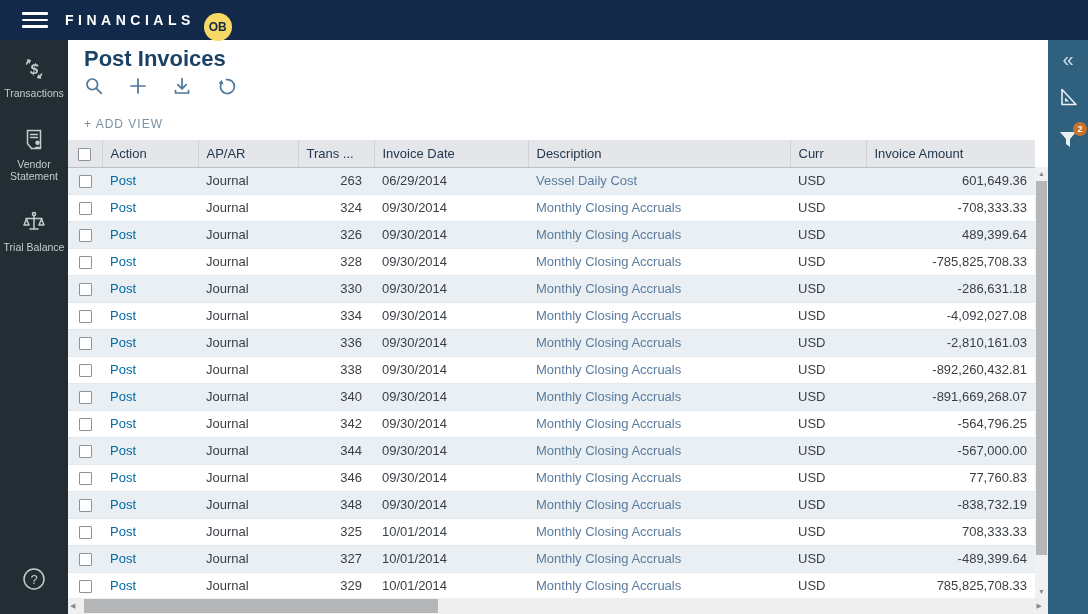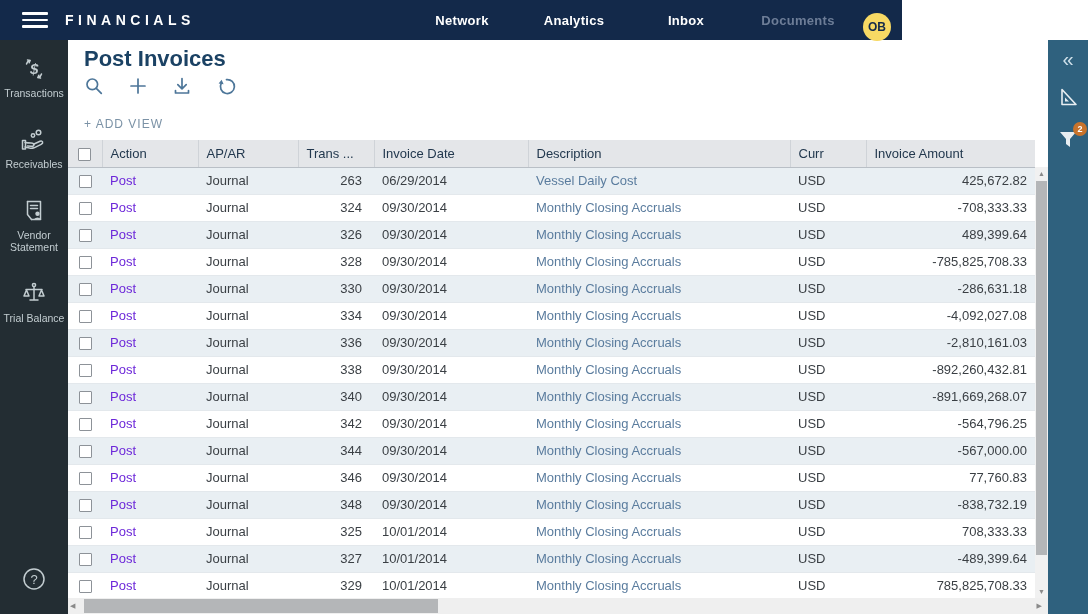--- a/index.html
+++ b/index.html
@@ -1,20 +1,20 @@
 <!DOCTYPE html>
 <html><head>
 <meta charset="utf-8">
 <style>
   * { margin:0; padding:0; box-sizing:border-box; }
   html,body { width:1088px; height:614px; overflow:hidden;
     font-family:"Liberation Sans", sans-serif; background:#fff; }
 
   
-  .topbar { position:absolute; left:0; top:0; width:902px; height:40px;
+  .topbar { position:absolute; left:0; top:0; width:1088px; height:40px;
     background:#13294a; display:flex; align-items:center; z-index:5; }
   .hamburger { width:26px; height:16px; margin-left:22px; display:flex;
     flex-direction:column; justify-content:space-between; cursor:pointer; }
   .hamburger span { display:block; height:2.6px; background:#fff; border-radius:1px; }
   .brand { color:#fff; font-size:14px; font-weight:bold; letter-spacing:4.5px;
     margin-left:17px; }
   .topnav { margin-left:auto; display:flex; }
   .nav-item { width:112px; text-align:center; color:#fff; font-size:13px;
     font-weight:bold; letter-spacing:.3px; cursor:pointer; }
   .nav-item.muted { color:#6d7d97; }
@@ -61,21 +61,21 @@
     white-space:nowrap; text-align:left; }
   thead th { background:#e4e6e9; color:#22384e; font-weight:normal;
     border-right:1px solid #cfd3d8; border-bottom:1px solid #b9bfc6; }
   thead th:last-child { border-right:none; }
   tbody tr:nth-child(odd) { background:#e9eff3; }
   tbody tr:nth-child(even) { background:#ffffff; }
   tbody td { border-bottom:1px solid #e3e8ec; color:#3a3f44; }
   .col-check { text-align:center; padding:0; }
   .cell-trans { text-align:right; padding-right:12px; }
   .cell-amount { text-align:right; padding-right:8px; }
-  .cell-action { color:#6d28d9; cursor:pointer; }
+  .cell-action { color:#0369a1; cursor:pointer; }
   .cell-desc { color:#5a7c9e; cursor:pointer; }
   .checkbox { width:13px; height:13px; border:1.5px solid #8d9298; border-radius:1px;
     display:inline-block; background:#fff; vertical-align:middle; cursor:pointer; }
 
   
   .vscroll { position:absolute; left:967px; top:127px; width:13px; height:431px;
     background:#f1f1f1; }
   .vscroll .arrow-up { position:absolute; top:3px; left:0; width:13px; text-align:center;
     color:#8a8a8a; font-size:7px; cursor:pointer; }
   .vscroll .thumb { position:absolute; top:14px; left:1px; width:11px; height:374px;
@@ -101,53 +101,35 @@
 </head>
 <body>
 
 <div class="topbar">
   <div class="hamburger">
     <span></span>
       <span></span>
       <span></span>
   </div>
   <div class="brand">FINANCIALS</div>
-  <div class="topnav">
-    <div class="nav-item">Network</div>
-    <div class="nav-item">Analytics</div>
-    <div class="nav-item">Inbox</div>
-    <div class="nav-item muted">Documents</div>
-  </div>
   <div class="avatar">OB</div>
 </div>
 
 <div class="lsidebar">
   <div class="side-item">
     <span>
       <svg width="26" height="26" viewBox="0 0 26 26">
         <text x="9" y="18" font-size="15" font-weight="bold" font-style="italic" fill="#c3cdd1" font-family="Liberation Sans, sans-serif">$</text>
         <path class="st" d="M9 4.5 Q6 5.5 5.5 8"></path>
           <path class="st" d="M9 4.5 L6.5 4 M9 4.5 L8.2 6.8" stroke-width="1.2"></path>
         <path class="st" d="M17 21.5 Q20 20.5 20.5 18"></path>
           <path class="st" d="M17 21.5 L19.5 22 M17 21.5 L17.8 19.2" stroke-width="1.2"></path>
       </svg>
     </span>
     <div class="side-label">Transactions</div>
-  </div>
-  <div class="side-item">
-    <span>
-      <svg width="26" height="26" viewBox="0 0 26 26">
-        <circle class="st" cx="17.5" cy="5.5" r="2.3"></circle>
-        <circle class="st" cx="12" cy="8.5" r="1.7"></circle>
-        <path class="st" d="M4 15.5 q3 0.5 6 0.5 q3 0 3 1.8 q0 1.6 -3 1.4 l-3.5 -0.3"></path>
-        <path class="st" d="M12.5 17.3 l6.5 -3 q2 -0.8 2.6 0.8 q0.4 1.4 -1.4 2.2 L13 20.8 q-2 0.8 -4.5 0.3 L4 20"></path>
-        <rect class="st" x="1.5" y="13.5" width="3" height="8.5"></rect>
-      </svg>
-    </span>
-    <div class="side-label">Receivables</div>
   </div>
   <div class="side-item">
     <span>
       <svg width="26" height="26" viewBox="0 0 26 26">
         <path class="st" d="M6.5 3.5 h13 v18 h-9"></path>
         <path class="st" d="M6.5 3.5 v13 l4 5"></path>
         <path class="st" d="M9.5 7.5 h7 M9.5 10.5 h7"></path>
         <circle cx="16.5" cy="15.8" r="2.2" fill="#c3cdd1"></circle>
         <path d="M12.5 21.5 q4 -4 8 0 Z" fill="#c3cdd1"></path>
       </svg>
@@ -250,21 +232,21 @@
   <tr>
     <td class="col-check">
       <span class="checkbox"></span>
     </td>
     <td class="cell-action">Post</td>
     <td>Journal</td>
     <td class="cell-trans">263</td>
     <td>06/29/2014</td>
     <td class="cell-desc">Vessel Daily Cost</td>
     <td>USD</td>
-    <td class="cell-amount">425,672.82</td>
+    <td class="cell-amount">601,649.36</td>
   </tr>
 
   <tr>
     <td class="col-check">
       <span class="checkbox"></span>
     </td>
     <td class="cell-action">Post</td>
     <td>Journal</td>
     <td class="cell-trans">324</td>
     <td>09/30/2014</td>

